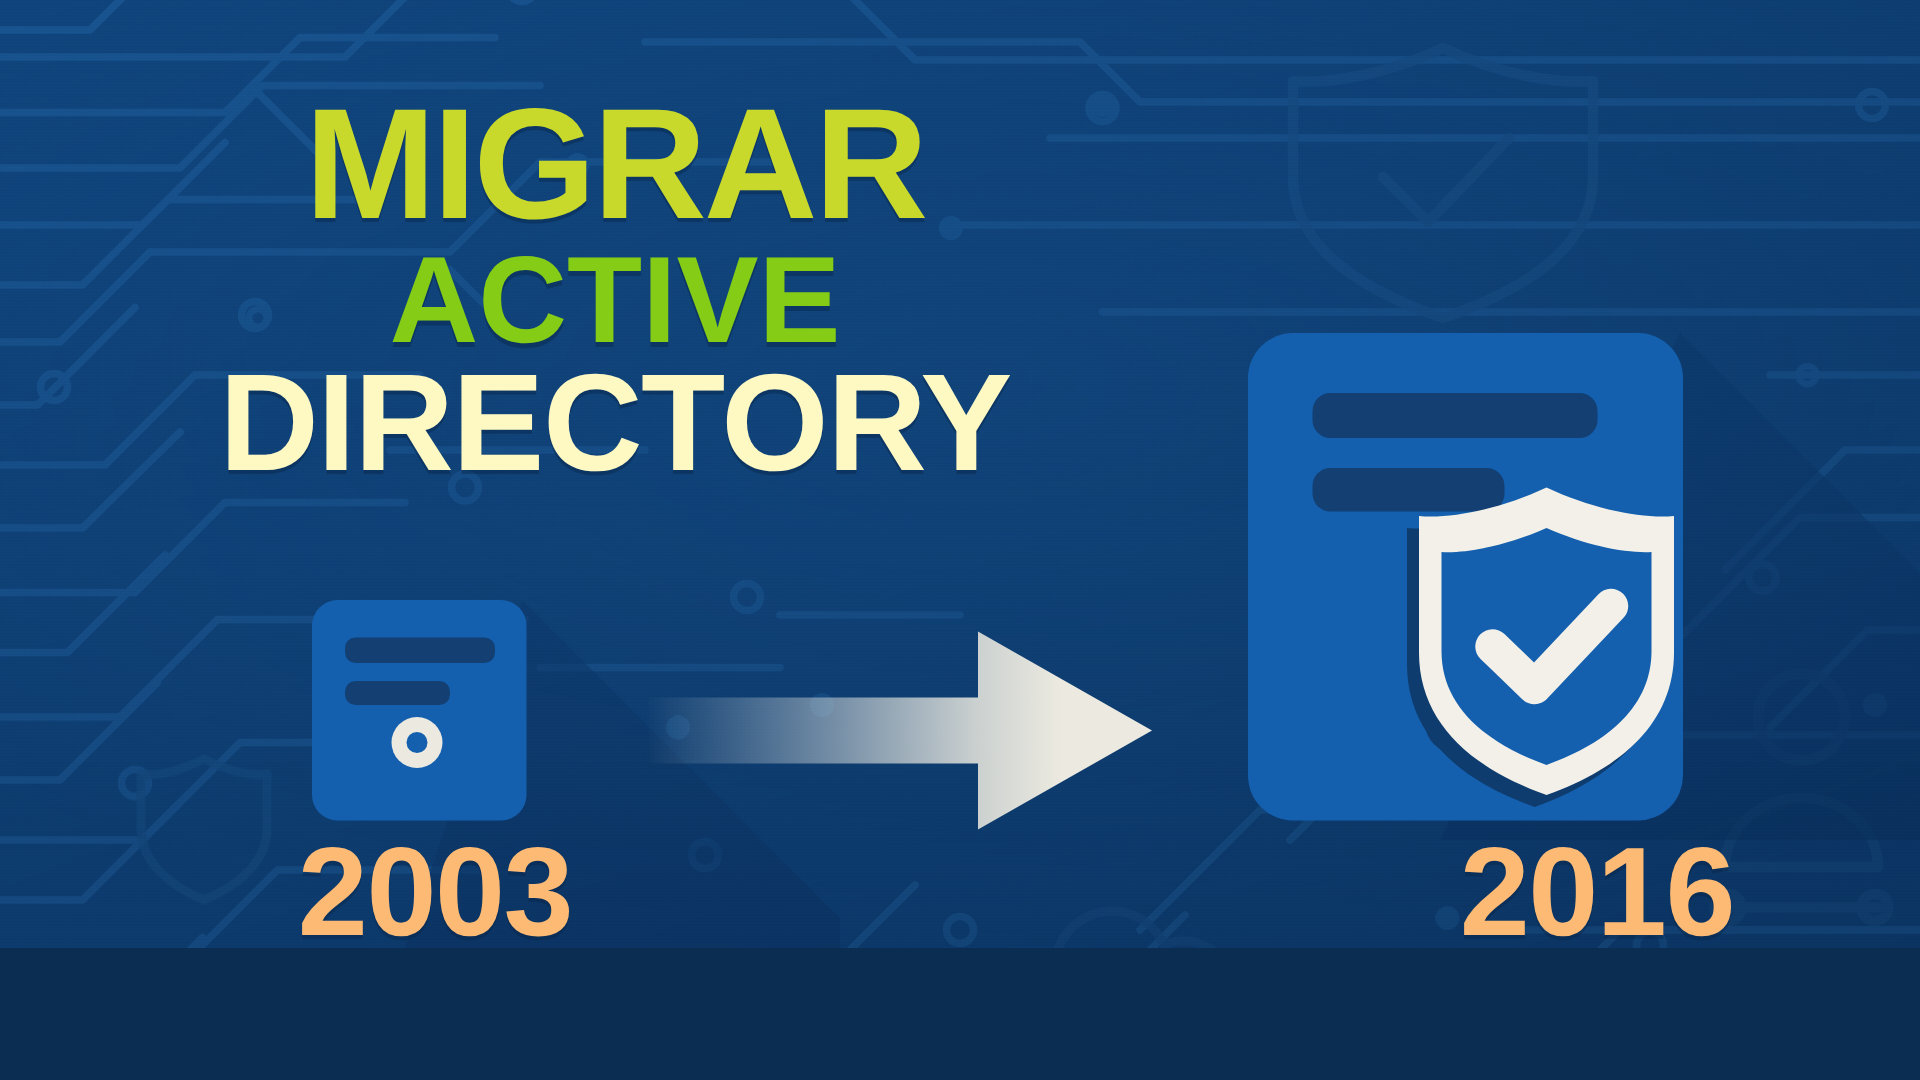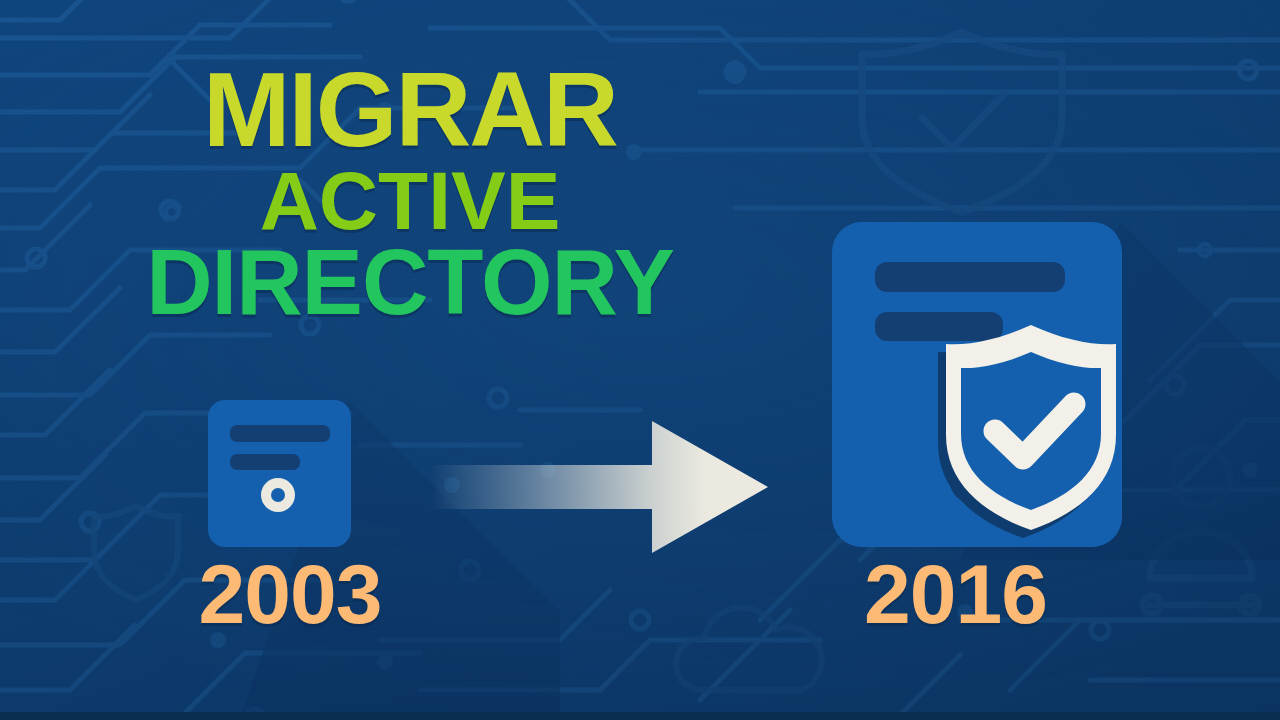--- a/index.html
+++ b/index.html
@@ -1,18 +1,18 @@
 <!DOCTYPE html>
 <html><head>
 <meta charset="utf-8">
 <style>
   html,body{margin:0;padding:0;background:#0b2d52;}
   #stage{
     position:relative;
-    width:1280px;height:712px;
+    width:1280px;height:632px;
     overflow:hidden;
     background:#0e4279;
     font-family:"Liberation Sans", sans-serif;
     user-select:none;
   }
   
   #bg-base{position:absolute;inset:0;background:#0e4279;}
   #bg-vignette{
     position:absolute;inset:0;
     background:
@@ -45,21 +45,21 @@
   }
   #title-line-2{
     font-size:82px;
     color:#84cc16;
     text-shadow:0 3px 0 rgba(5,30,60,.35);
     letter-spacing:0px;
     margin-top:4px;
   }
   #title-line-3{
     font-size:92px;
-    color:#22c55e;
+    color:#fef9c3;
     text-shadow:0 3px 0 rgba(5,30,60,.35);
     letter-spacing:-1px;
     margin-top:2px;
   }
 
   
   .server-wrap{position:absolute;}
   #server-2003-wrap{left:200px;top:392px;width:160px;height:160px;}
   #server-2016-wrap{left:820px;top:212px;width:340px;height:345px;}
   .server-wrap svg{display:block;overflow:visible;}
@@ -72,21 +72,21 @@
   .year-label{
     position:absolute;
     font-weight:700;
     font-size:84px;
     color:#fdba74;
     text-shadow:0 3px 0 rgba(5,30,60,.30);
     letter-spacing:-1px;
     line-height:1;
   }
   #year-2003{left:170px;top:552px;width:240px;text-align:center;}
-  #year-2016{left:864px;top:552px;width:240px;text-align:left;}
+  #year-2016{left:916px;top:552px;width:240px;text-align:right;}
 </style>
 </head>
 <body>
 
 <div id="stage">
 
   <div id="bg-base"></div>
 
   <div id="bg-circuit">
     <svg viewBox="0 0 1280 720" xmlns="http://www.w3.org/2000/svg">

